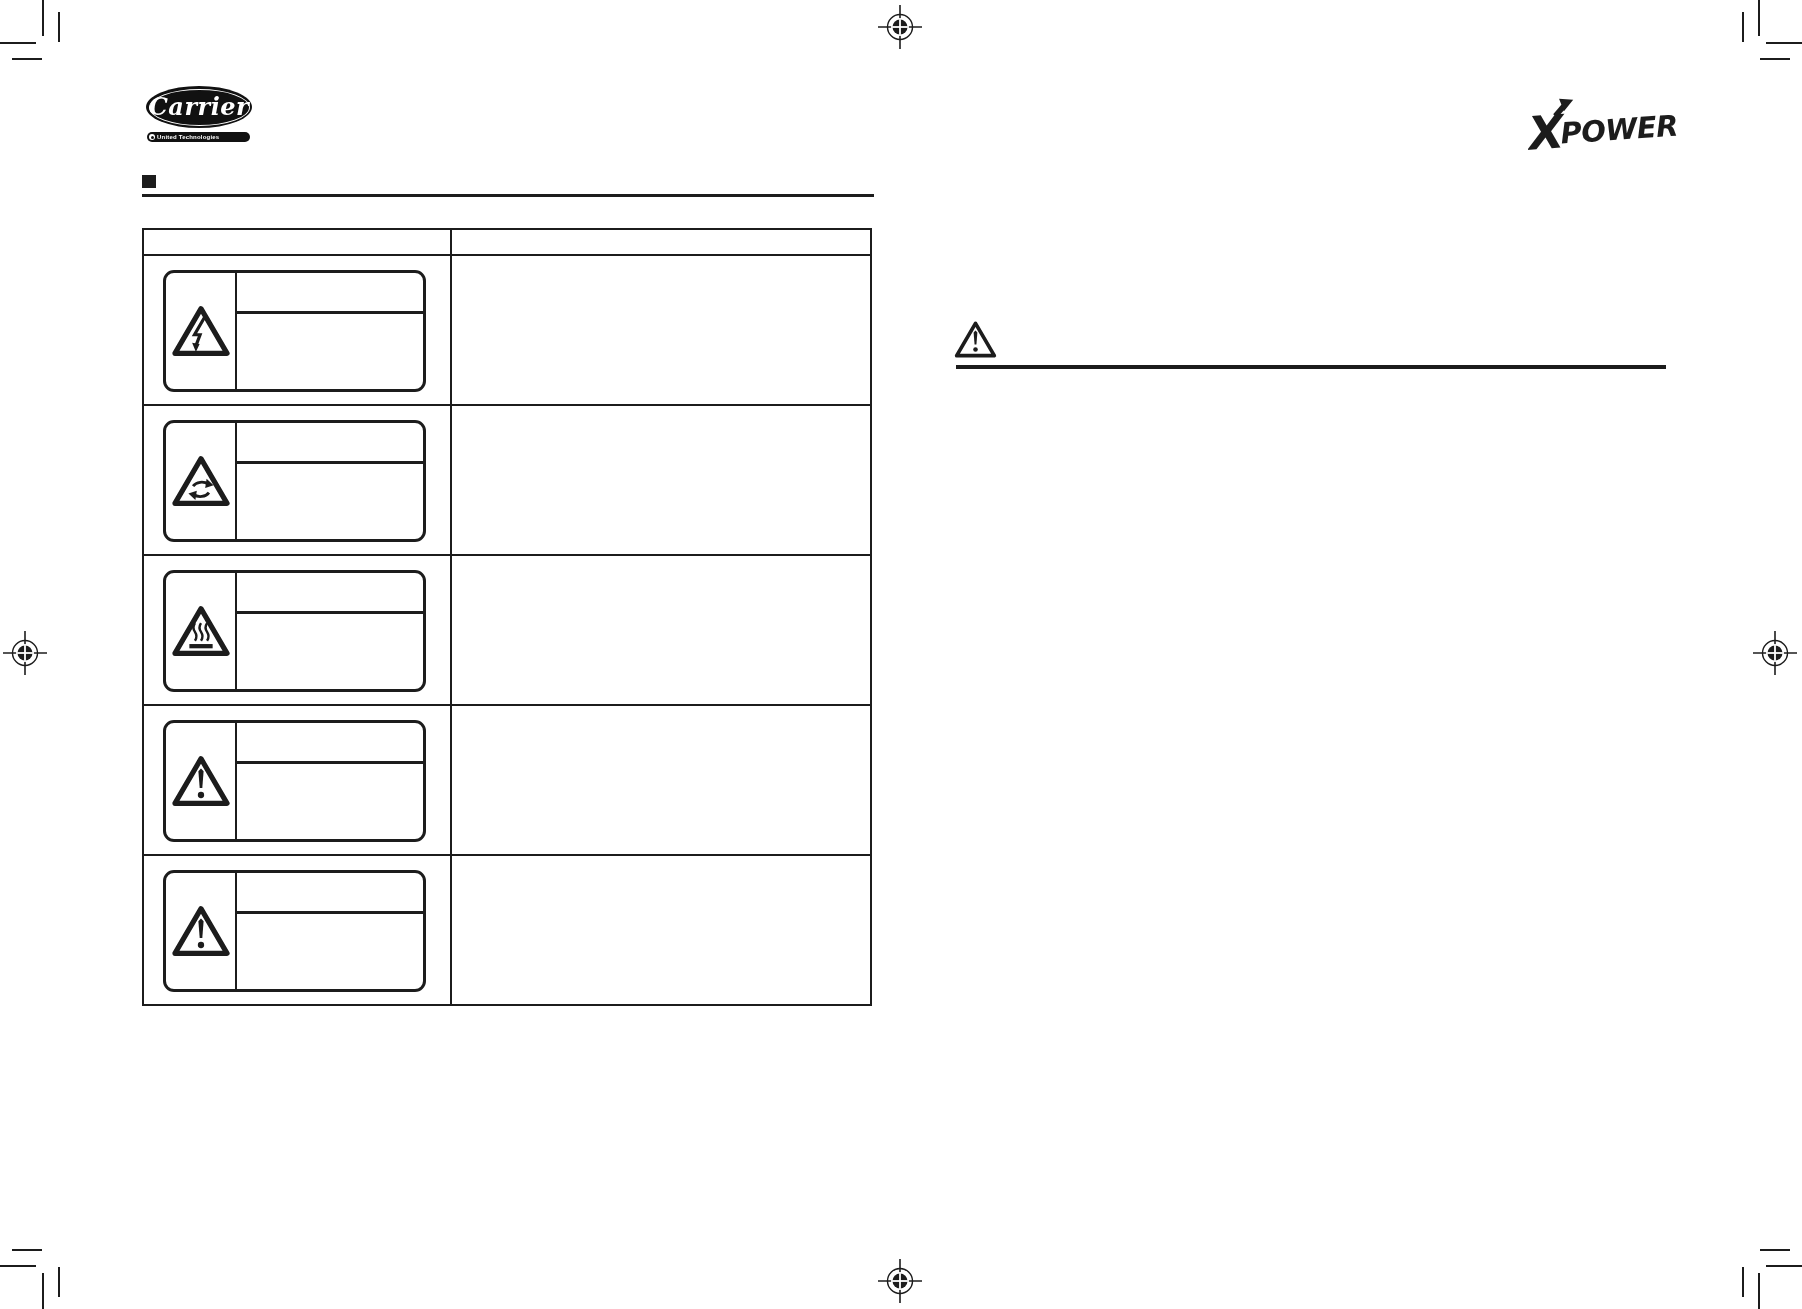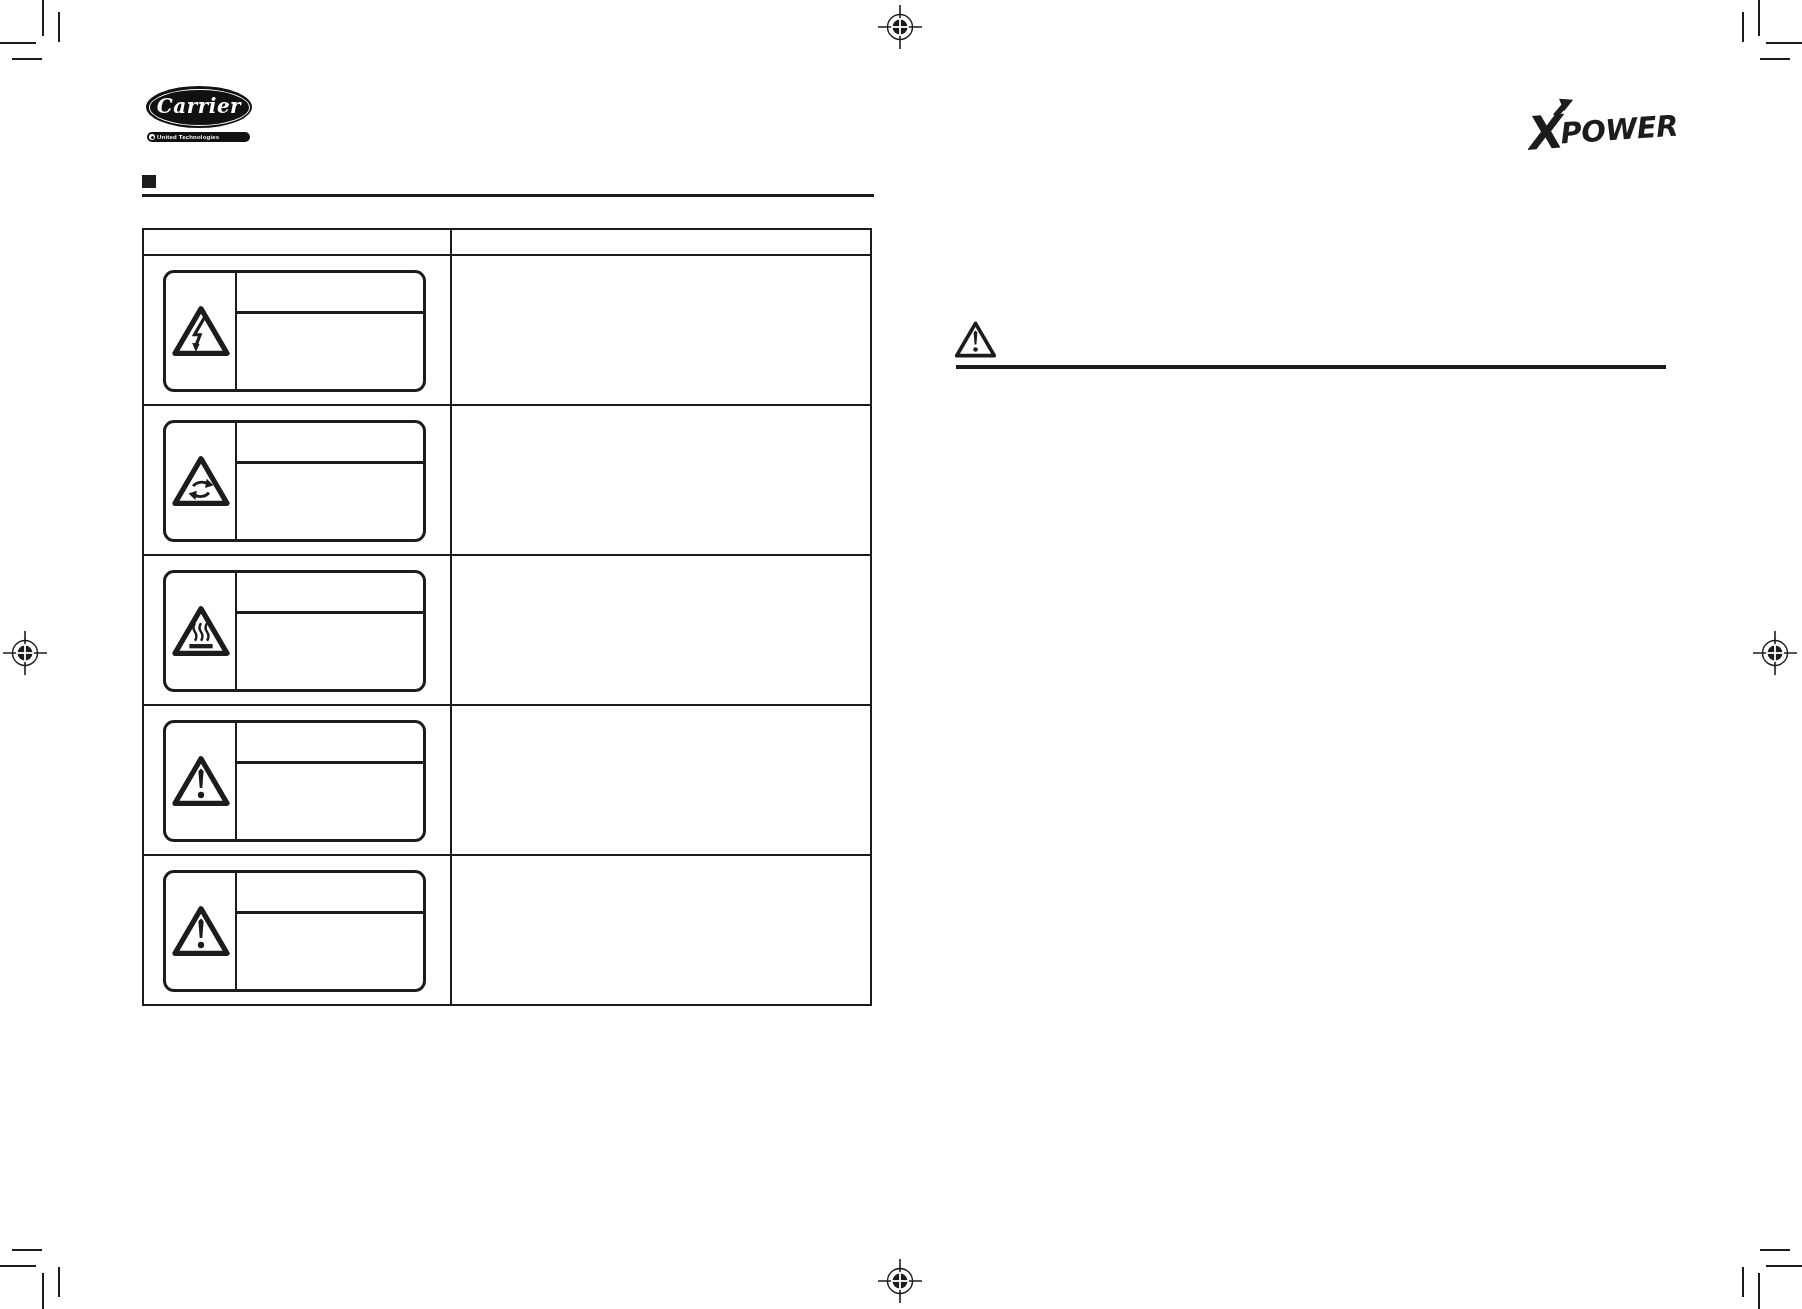--- a/index.html
+++ b/index.html
@@ -22,21 +22,21 @@
     left:146px; top:86px; width:106px; height:42px;
     background:#111; border-radius:50%;
     display:flex; align-items:center; justify-content:center;
   }
   .carrier-ellipse::before {
     content:""; position:absolute; inset:2.5px;
     border:1px solid #fff; border-radius:50%;
   }
   .carrier-text {
     color:#fff; font-family:"DejaVu Serif", serif;
-    font-style:italic; font-weight:bold; font-size:20px;
+    font-style:italic; font-weight:bold; font-size:24px;
     letter-spacing:0.5px; position:relative; top:-1px;
   }
   .ut-bar {
     left:147px; top:132px; width:103px; height:10px;
     background:#111; border-radius:5px;
     display:flex; align-items:center; gap:2px; padding-left:2px;
     box-sizing:border-box;
   }
   .ut-dot {
     width:6px; height:6px; background:#fff; border-radius:50%;

